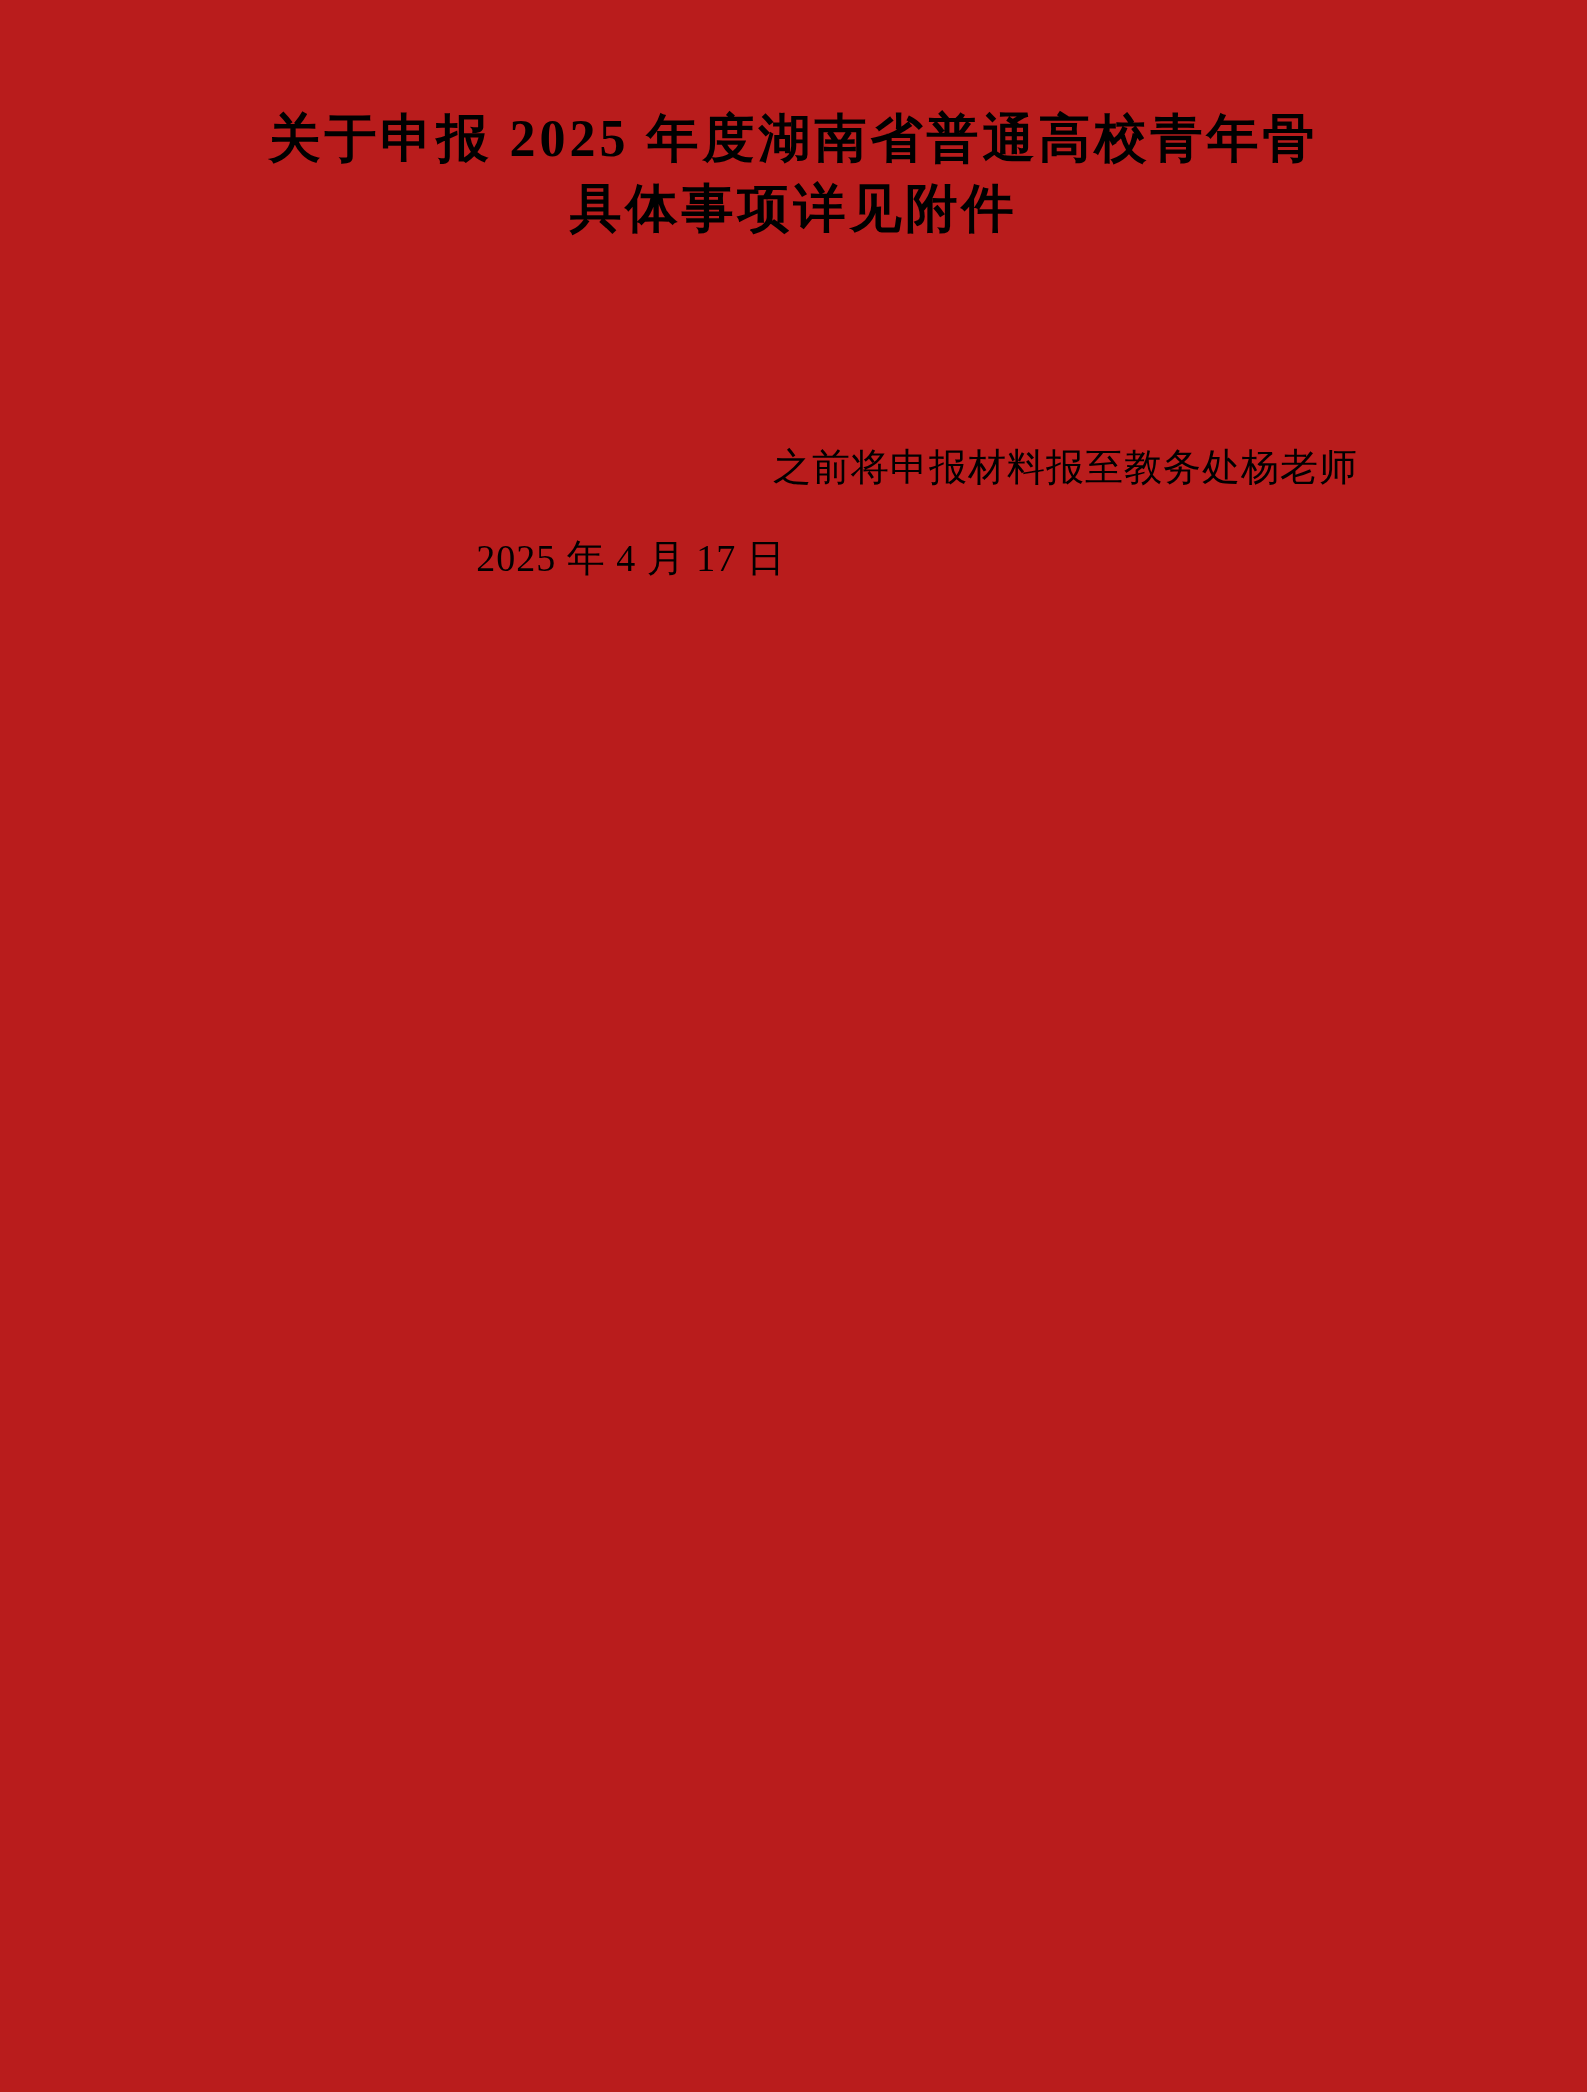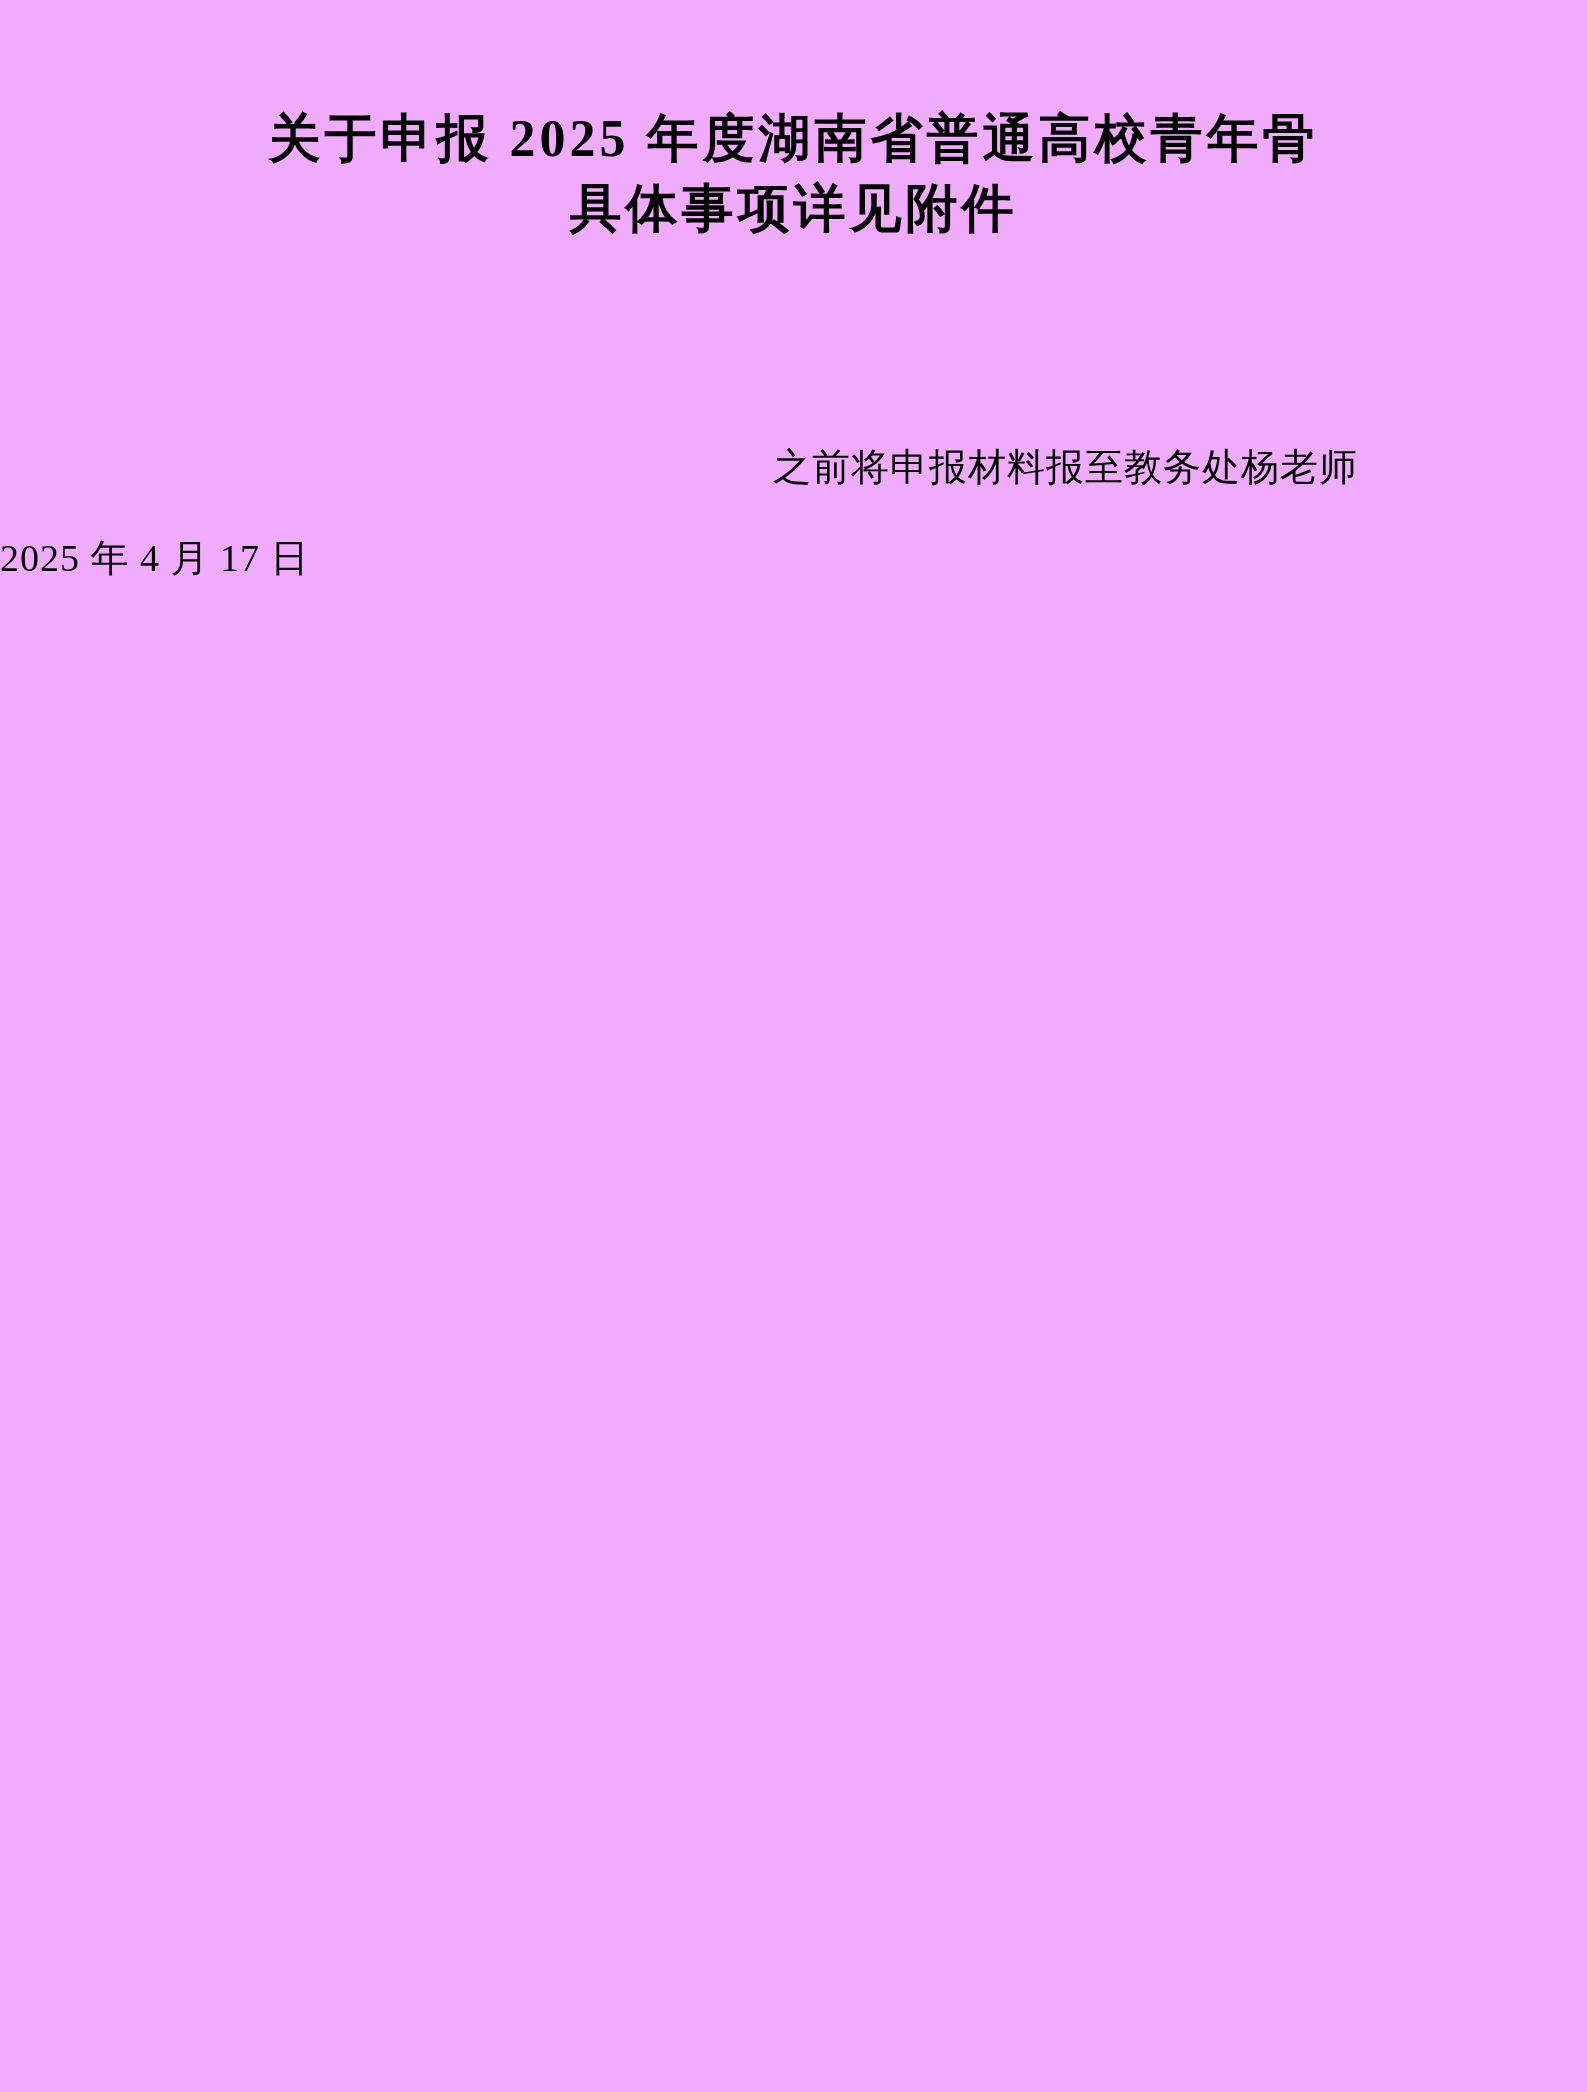--- a/index.html
+++ b/index.html
@@ -5,21 +5,21 @@
   html, body {
     margin: 0;
     padding: 0;
     background: #ffffff;
   }
   .page {
     position: relative;
     width: 1587px;
     height: 2092px;
     margin: 0 auto;
-    background: #f0abfc;
+    background: #b91c1c;
     color: #000000;
     font-family: "Liberation Serif", "DejaVu Serif", serif;
     overflow: hidden;
     box-sizing: border-box;
   }
   .doc-title {
     margin-top: 104px;
     text-align: center;
     font-size: 52px;
     line-height: 70px;
@@ -62,21 +62,21 @@
   .signature {
     margin-top: 198px;
     margin-right: 229px;
     text-align: right;
     font-size: 38px;
     letter-spacing: 1px;
   }
   .date {
     margin-top: 40px;
     margin-right: 325px;
-    text-align: left;
+    text-align: center;
     font-size: 38px;
     letter-spacing: 1px;
   }
 </style>
 </head>
 <body>
 
 <div class="page">
 
   <div class="doc-title">

